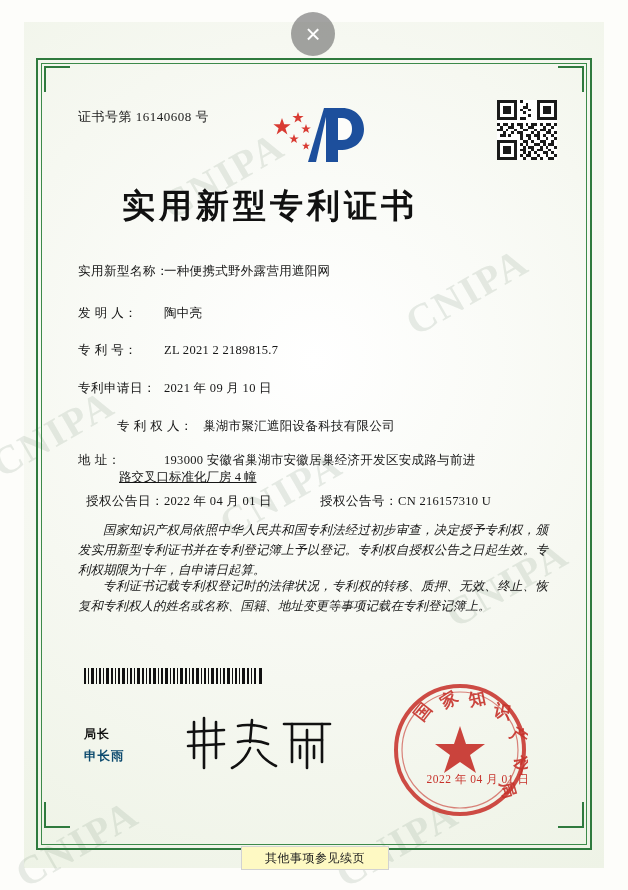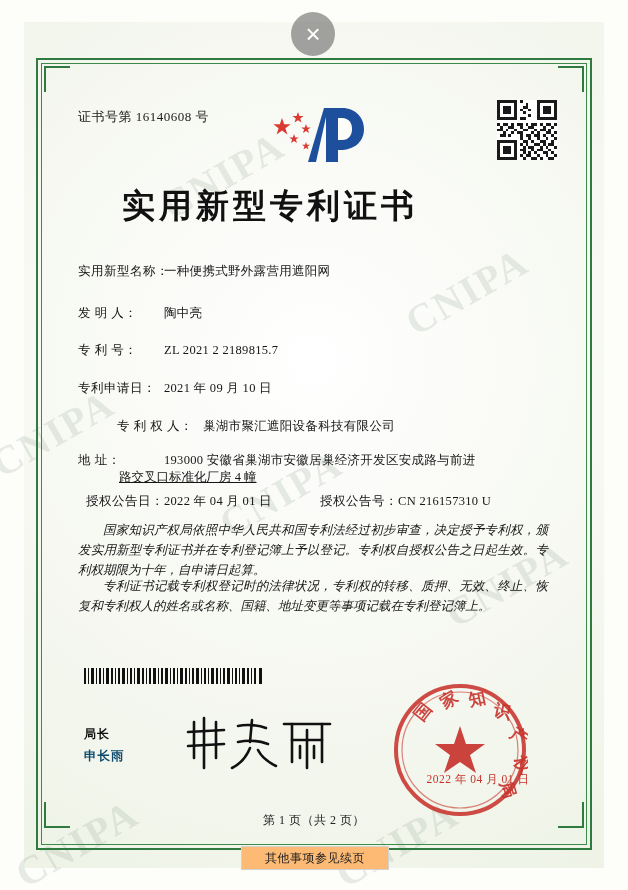--- a/index.html
+++ b/index.html
@@ -230,21 +230,21 @@
     font-family: "Liberation Serif", serif;
     font-size: 12px;
     color: #222;
     letter-spacing: 0.5px;
   }
 
   .footer-bar {
     position: absolute;
     left: 241px; top: 846px;
     width: 146px; height: 22px;
-    background: #fdba74;
+    background: #fef9c3;
     border: 1px solid #d2d2d2;
     display: flex;
     align-items: center;
     justify-content: center;
     font-family: "Liberation Serif", serif;
     font-size: 12px;
     color: #222;
     letter-spacing: 0.5px;
     cursor: pointer;
   }
@@ -513,18 +513,17 @@
         <path d="M112 12 L112 50"></path>
         <path d="M142 12 L142 50"></path>
         <path d="M112 28 L142 28"></path>
         <path d="M127 18 L127 56"></path>
         <path d="M120 34 L120 46"></path>
         <path d="M134 34 L134 46"></path>
       </g>
     </svg>
   </div>
 
-  <div class="page-no">第 1 页（共 2 页）</div>
 </div>
 
 <div class="close-btn">×</div>
 
 <div class="footer-bar">其他事项参见续页</div>
 
 </body></html>

